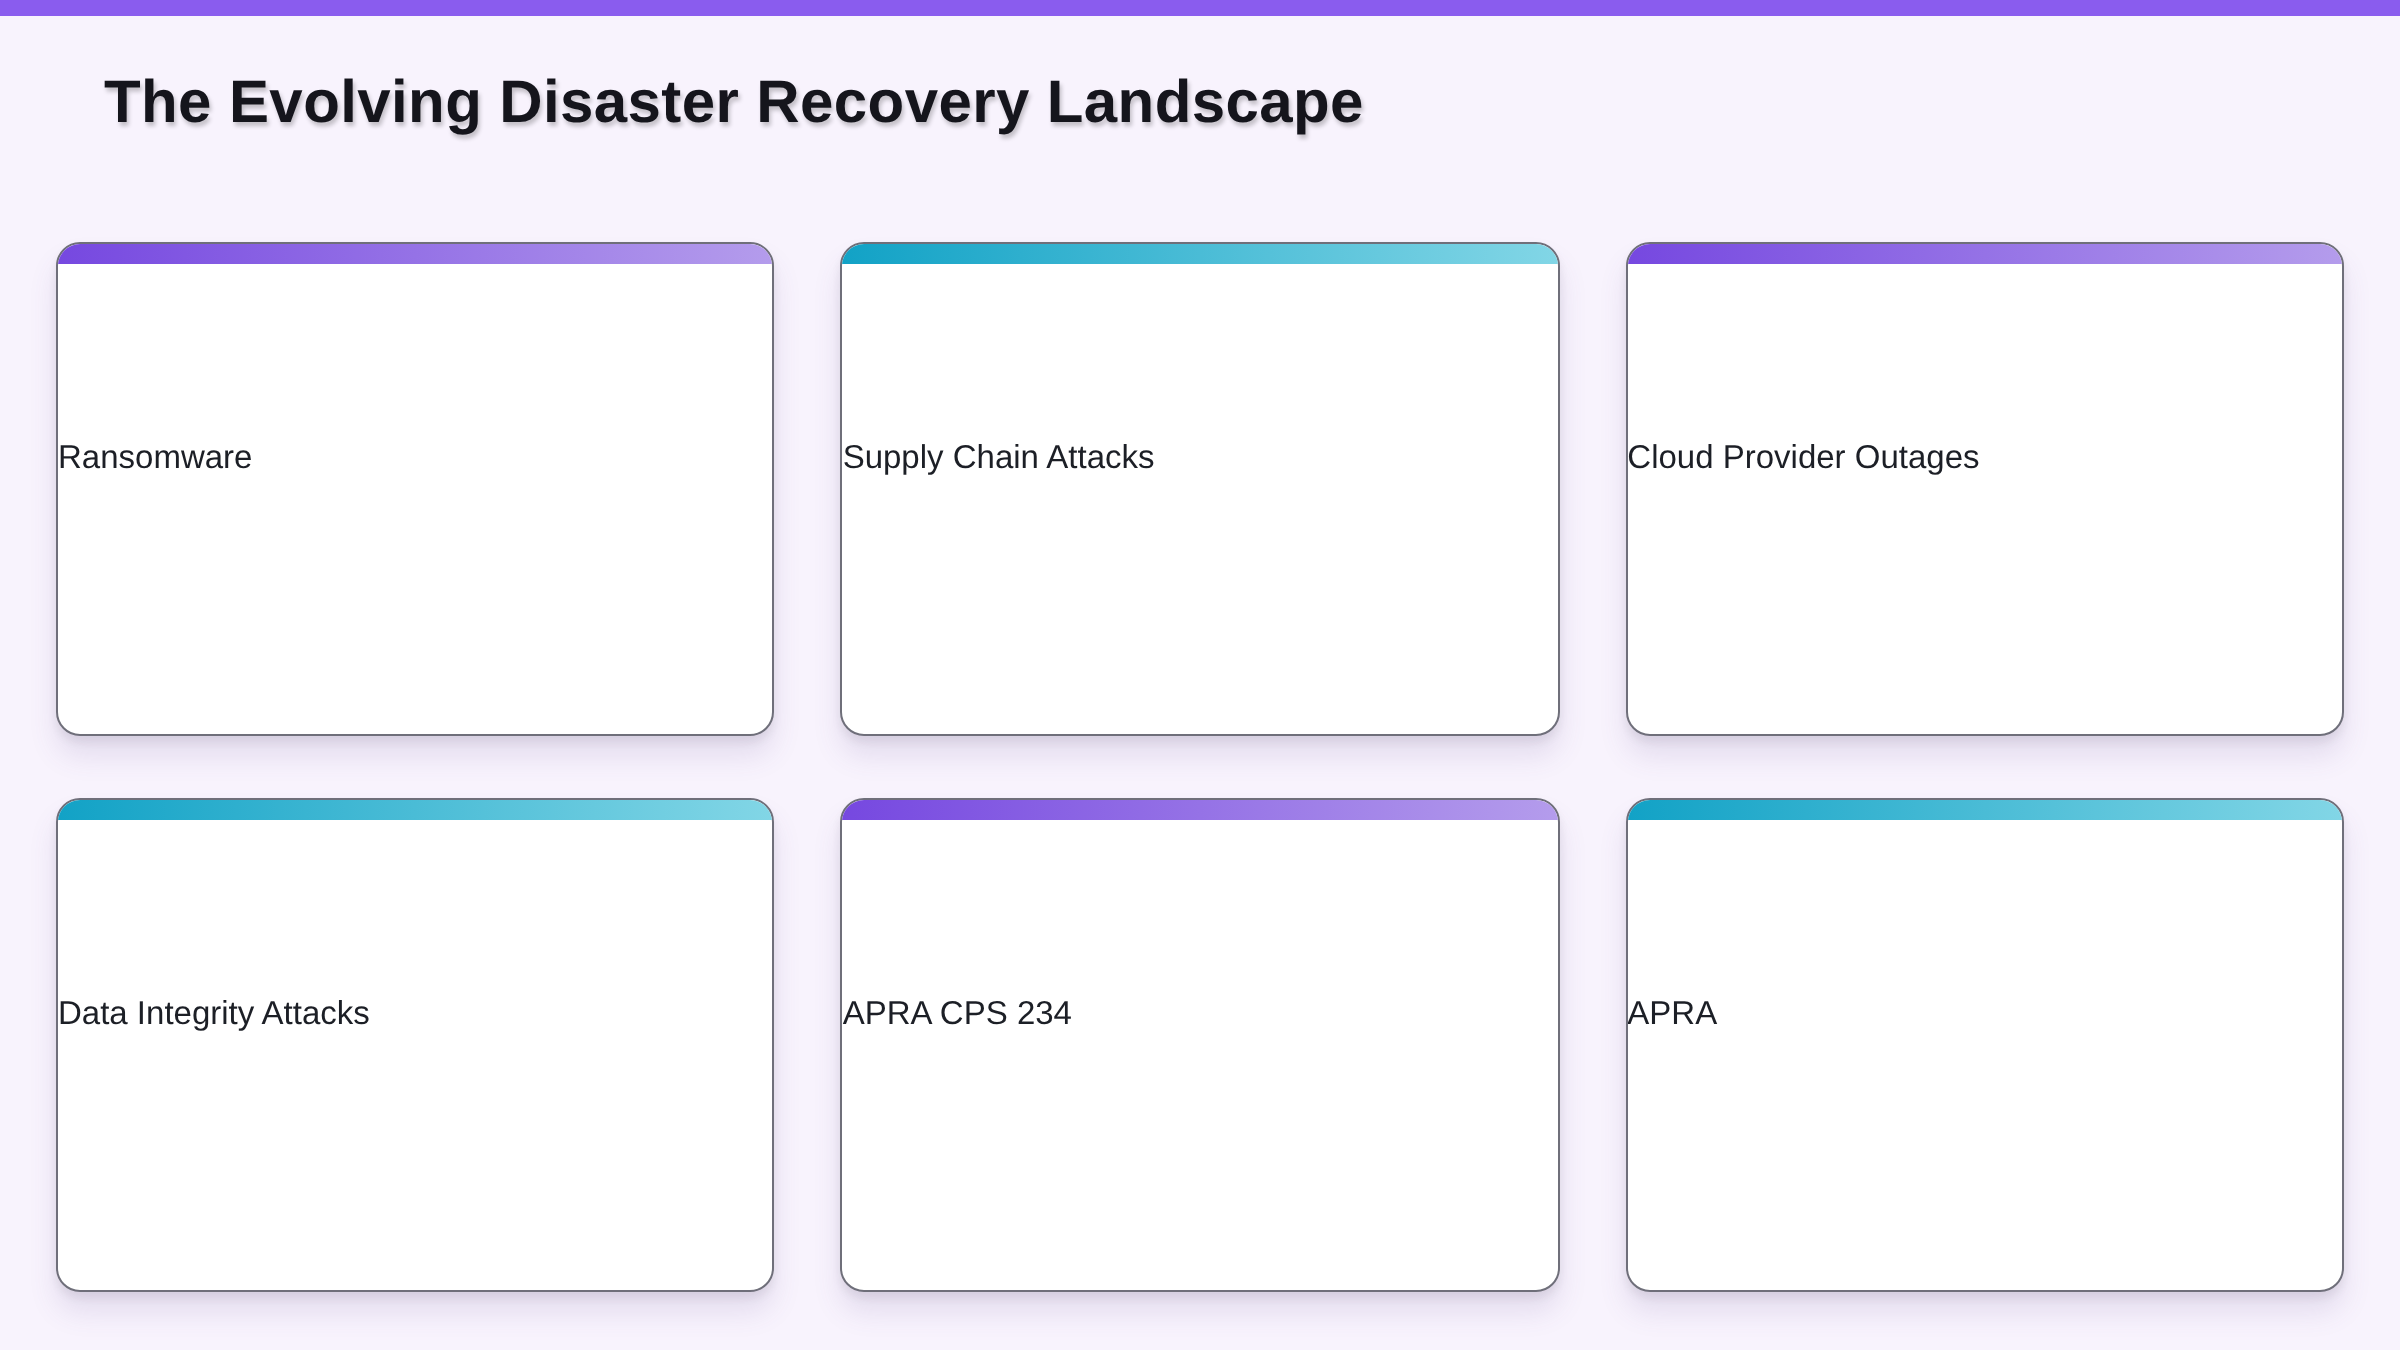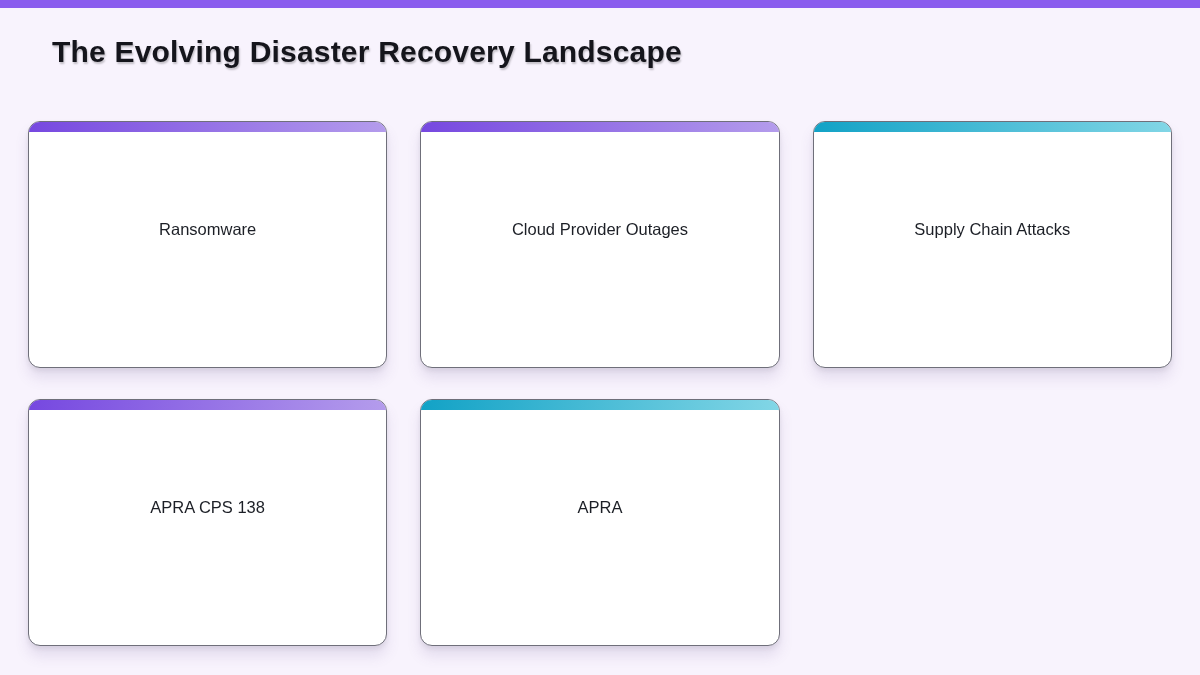--- a/index.html
+++ b/index.html
@@ -35,21 +35,20 @@
   .card {
     position: relative;
     height: 247px;
     background: #ffffff;
     border: 1px solid #6f6f7a;
     border-radius: 12px;
     overflow: hidden;
     box-shadow: 0 10px 14px rgba(90, 70, 140, 0.13), 0 3px 5px rgba(0,0,0,0.07);
     display: flex;
     align-items: center;
-    justify-content: center;
   }
   .card-accent {
     position: absolute;
     top: 0; left: 0; right: 0;
     height: 10px;
   }
   .card[data-accent="purple"] .card-accent {
     background: linear-gradient(90deg, #7648e0 0%, #b49cec 100%);
   }
   .card[data-accent="teal"] .card-accent {
@@ -70,34 +69,38 @@
 
 <h1 class="page-title">The Evolving Disaster Recovery Landscape</h1>
 
 <div class="card-grid">
 
   <div class="card" data-accent="purple">
     <div class="card-accent"></div>
     <div class="card-label">Ransomware</div>
   </div>
 
+  <div class="card" data-accent="teal">
+    <div class="card-accent"></div>
+    <div class="card-label">Supply Chain Attacks</div>
+  </div>
+
   <div class="card" data-accent="purple">
     <div class="card-accent"></div>
     <div class="card-label">Cloud Provider Outages</div>
   </div>
 
   <div class="card" data-accent="teal">
     <div class="card-accent"></div>
-    <div class="card-label">Supply Chain Attacks</div>
+    <div class="card-label">Data Integrity Attacks</div>
   </div>
-
 
   <div class="card" data-accent="purple">
     <div class="card-accent"></div>
-    <div class="card-label">APRA CPS 138</div>
+    <div class="card-label">APRA CPS 234</div>
   </div>
 
   <div class="card" data-accent="teal">
     <div class="card-accent"></div>
     <div class="card-label">APRA</div>
   </div>
 
 </div>
 
 </body></html>

